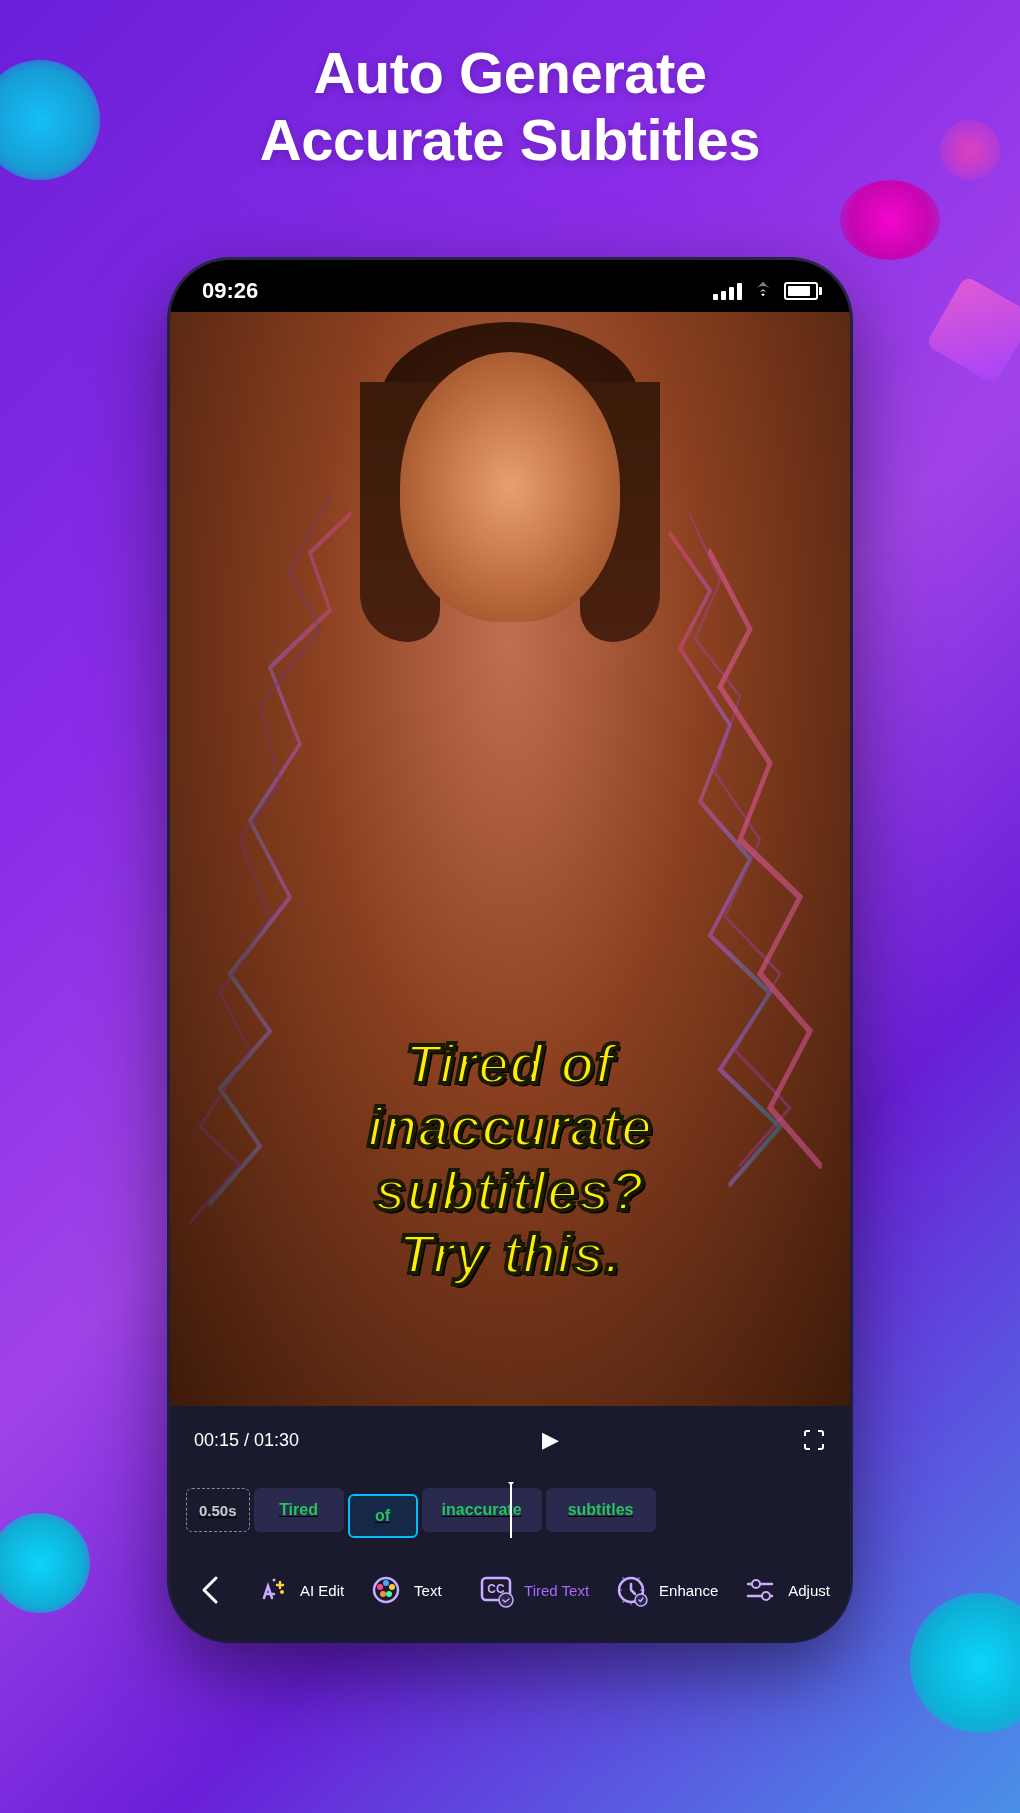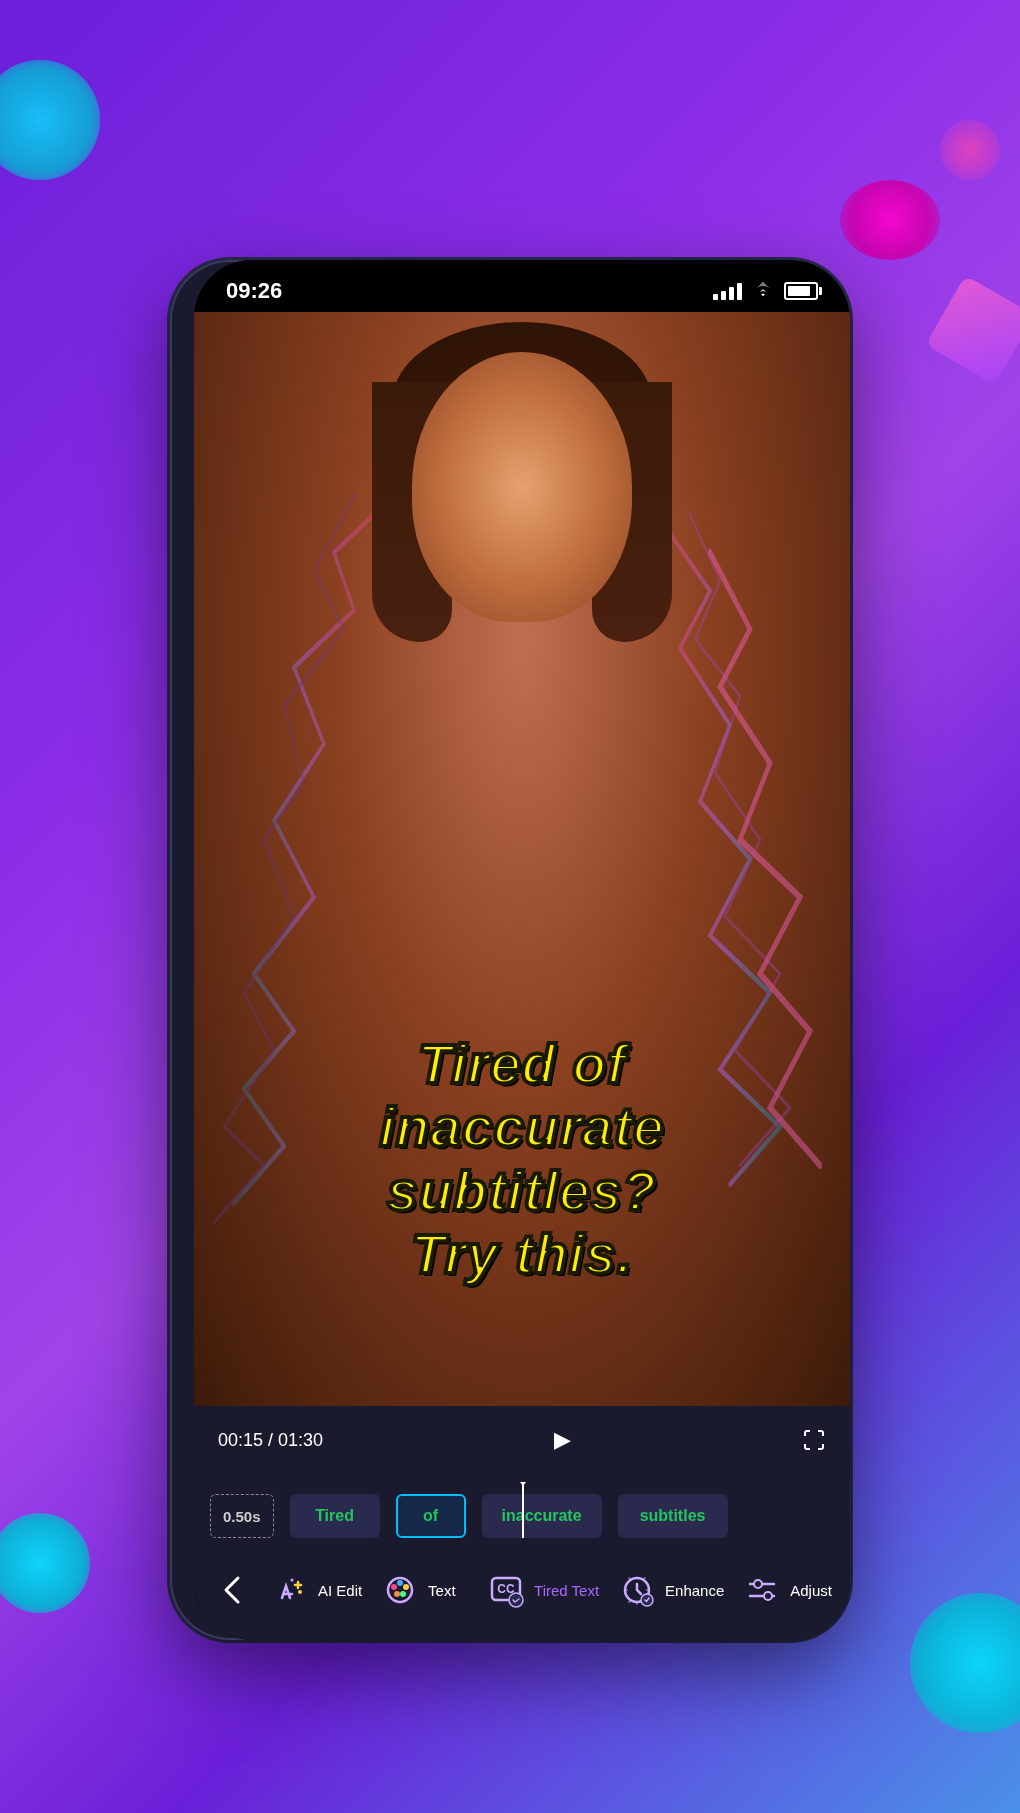--- a/index.html
+++ b/index.html
@@ -80,21 +80,20 @@
       top: 260px;
       left: 50%;
       transform: translateX(-50%);
       width: 680px;
       height: 1380px;
       background: #1a1a2e;
       border-radius: 60px;
       box-shadow: 0 30px 80px rgba(0,0,0,0.5), 0 0 0 3px #2a2a4e, inset 0 0 0 2px #3a3a5e;
       overflow: hidden;
       z-index: 20;
-      padding-left: 24px;
     }
 
     .phone-screen {
       width: 100%;
       height: 100%;
       background: #000;
       border-radius: 58px;
       overflow: hidden;
       display: flex;
       flex-direction: column;
@@ -306,24 +305,25 @@
     }
 
     
     .timeline {
       background: #1a1a2e;
       padding: 8px 16px 12px;
       flex-shrink: 0;
     }
     .timeline-track {
       display: flex;
-      align-items: flex-end;
-      gap: 16px;
+      align-items: center;
+      gap: 4px;
       overflow: hidden;
       position: relative;
+      text-decoration: underline;
     }
     .timeline-playhead {
       position: absolute;
       left: 50%;
       top: -4px;
       bottom: -4px;
       width: 2px;
       background: white;
       z-index: 10;
     }
@@ -418,20 +418,22 @@
 <body>
 
 <div class="bg-blob blob-tl"></div>
 <div class="bg-blob blob-tr"></div>
 <div class="bg-blob blob-tr2"></div>
 <div class="bg-blob blob-bl"></div>
 <div class="bg-blob blob-br"></div>
 <div class="bg-blob blob-center-r"></div>
 
 <div class="header-title">
+  <div>Auto Generate</div>
+  <div>Accurate Subtitles</div>
 </div>
 
 <div class="phone-container">
   <div class="phone-screen">
 
     <div class="status-bar">
       <span class="status-time">09:26</span>
       <div class="status-icons">
         <div class="signal-bars">
           <div class="signal-bar" style="height:6px"></div>

